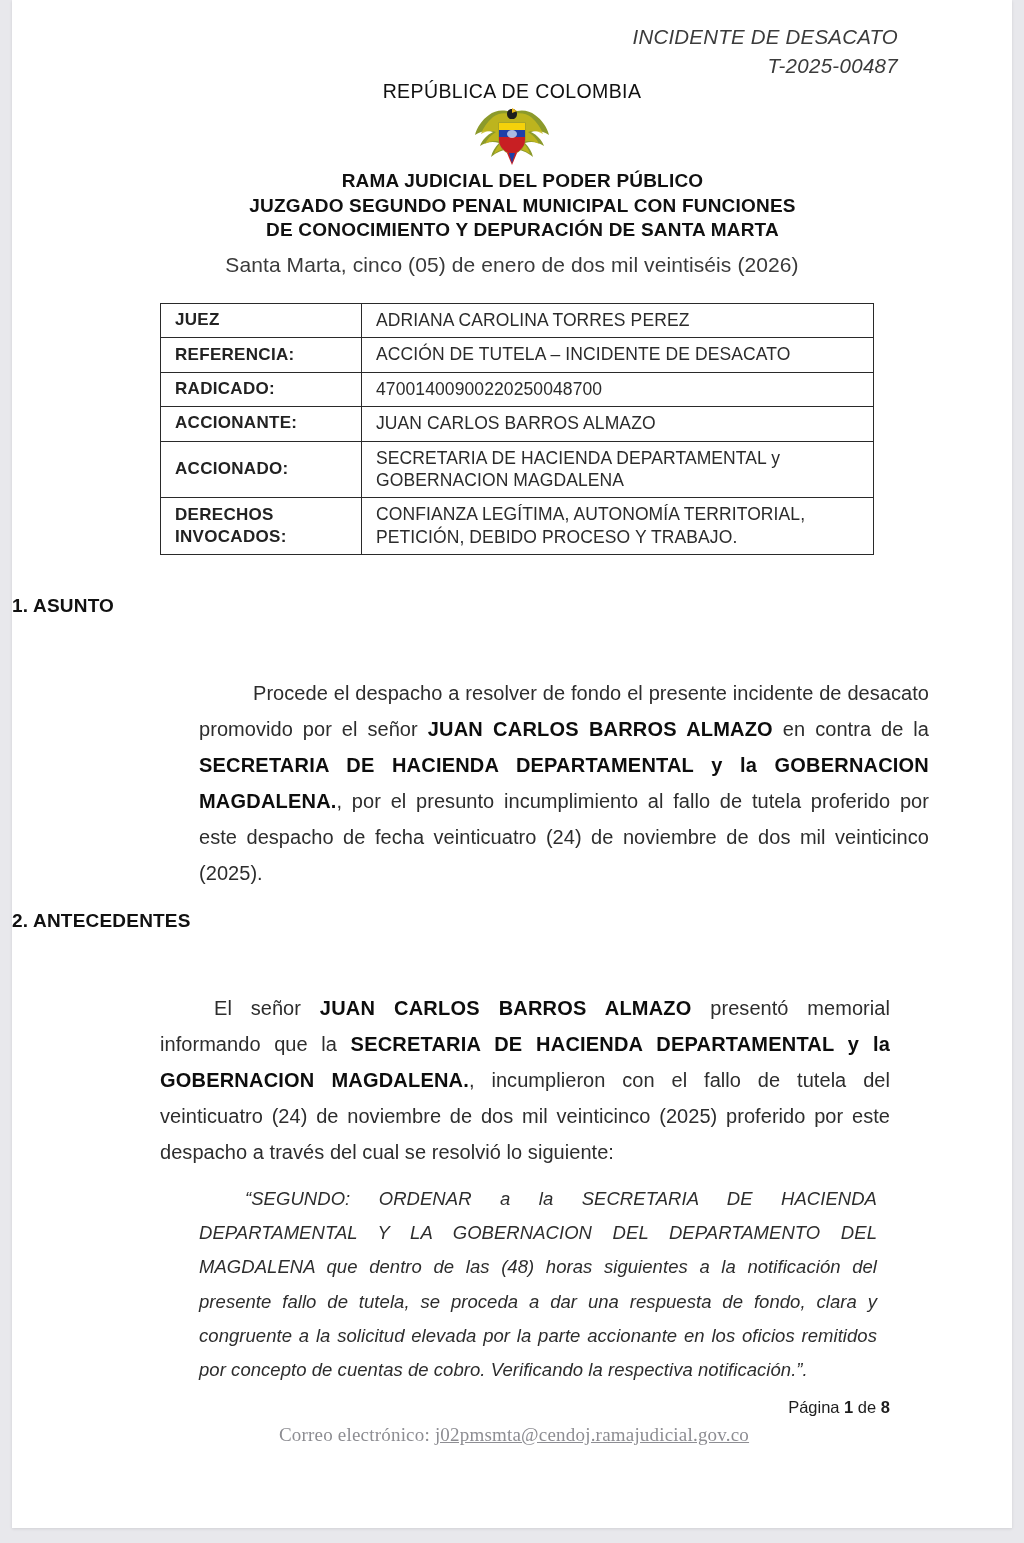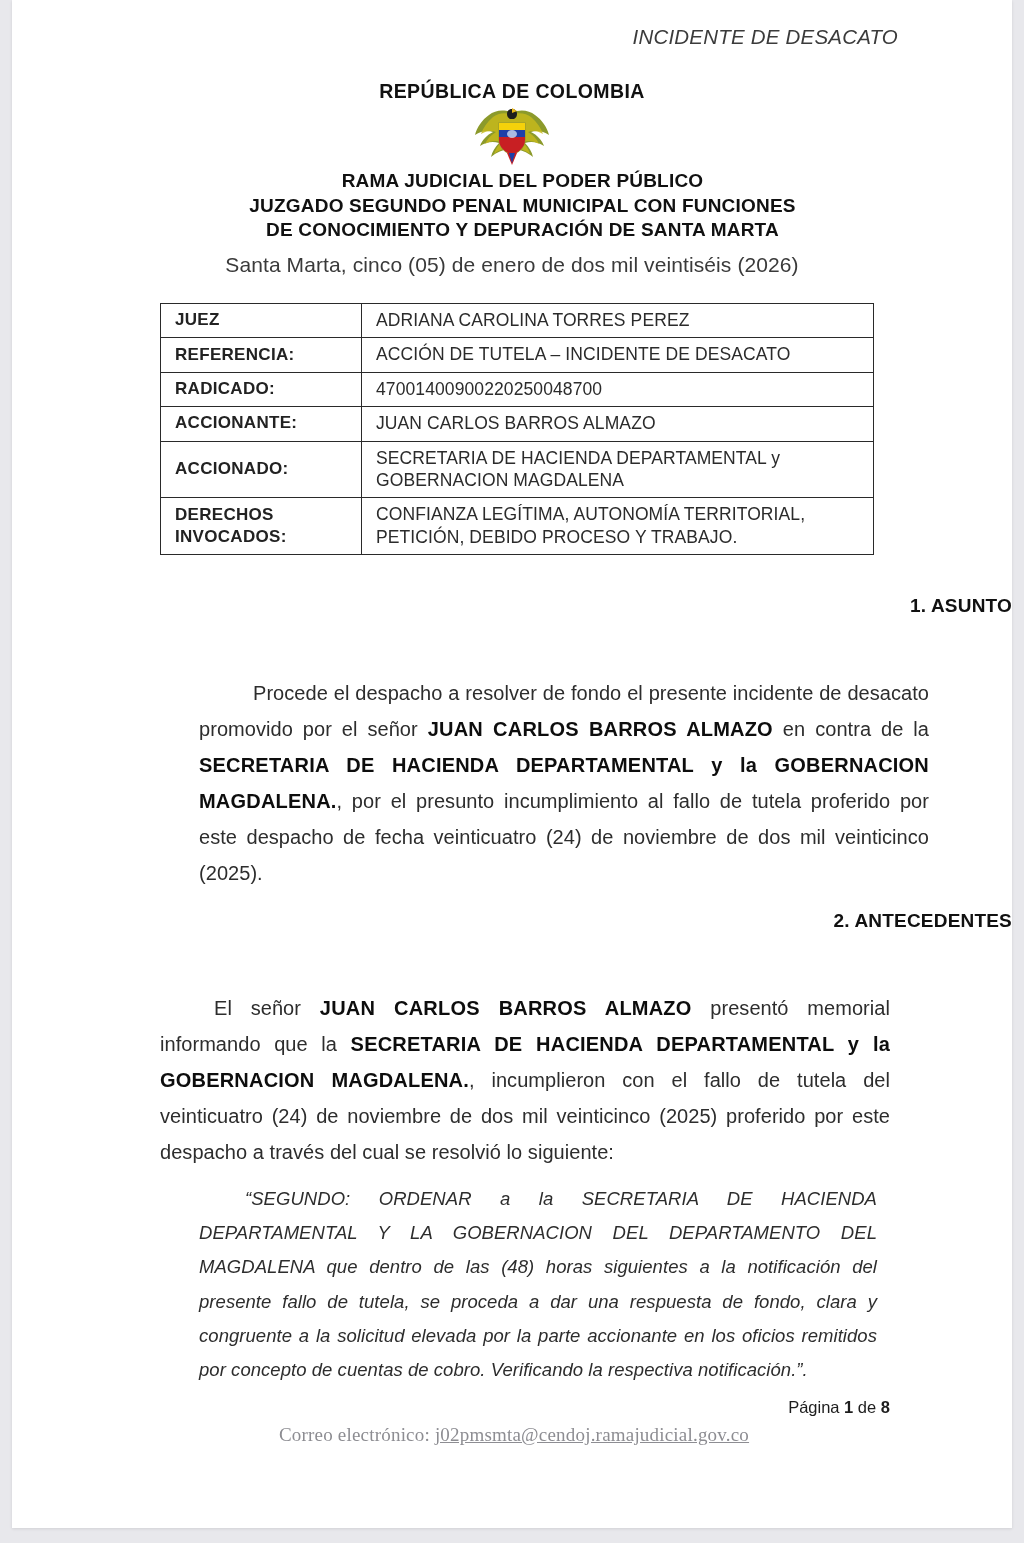--- a/index.html
+++ b/index.html
@@ -45,21 +45,21 @@
 
   
   .header-block {
     position: absolute;
     left: 0;
     right: 0;
     top: 80px;
     text-align: center;
   }
   .republic {
-    font-weight: bold;
+    font-weight: normal;
     font-size: 19.5px;
     letter-spacing: 0.4px;
     color: #111;
     margin: 0;
   }
   .crest-wrap {
     margin: 4px auto 2px auto;
     width: 86px;
     height: 58px;
     display: block;
@@ -107,21 +107,21 @@
     letter-spacing: 0.3px;
     font-size: 17px;
   }
   .info-table td.val {
     letter-spacing: 0.1px;
     color: #2b2b2b;
   }
 
   
   .section-title {
-    text-align: right;
+    text-align: left;
     font-weight: bold;
     font-size: 19px;
     color: #111;
     letter-spacing: 0.2px;
   }
   #asunto-title { position: absolute; left: 0; right: 0; top: 595px; }
   #antecedentes-title { position: absolute; left: 0; right: 0; top: 910px; }
 
   .body-para {
     position: absolute;
@@ -176,20 +176,21 @@
     text-decoration: underline;
   }
 </style>
 </head>
 <body style="background: rgb(232, 232, 236);">
 
 <div id="page-sheet">
 
   <div class="doc-caption">
     <div class="line1">INCIDENTE DE DESACATO</div>
+    <div class="line2">T-2025-00487</div>
   </div>
 
   <div class="header-block">
     <p class="republic">REPÚBLICA DE COLOMBIA</p>
 
     <svg class="crest-wrap" viewBox="0 0 86 58" aria-hidden="true">
 
       <path d="M43 6 C36 2 26 3 20 8 C13 13 8 20 6 28 C12 24 18 23 24 25 C18 28 13 33 11 39 C17 35 24 34 30 36 C26 40 23 45 22 50 C28 45 35 42 43 42 C51 42 58 45 64 50 C63 45 60 40 56 36 C62 34 69 35 75 39 C73 33 68 28 62 25 C68 23 74 24 80 28 C78 20 73 13 66 8 C60 3 50 2 43 6 Z" fill="#8c9a2b"></path>
       <path d="M43 8 C37 5 29 6 24 10 C18 15 14 21 12 27 C17 24 22 23 27 25 C22 28 18 32 16 37 C21 34 27 33 32 35 C29 39 26 43 25 47 C30 43 36 41 43 41 C50 41 56 43 61 47 C60 43 57 39 54 35 C59 33 65 34 70 37 C68 32 64 28 59 25 C64 23 69 24 74 27 C72 21 68 15 62 10 C57 6 49 5 43 8 Z" fill="#c6b81c" opacity="0.85"></path>
 

